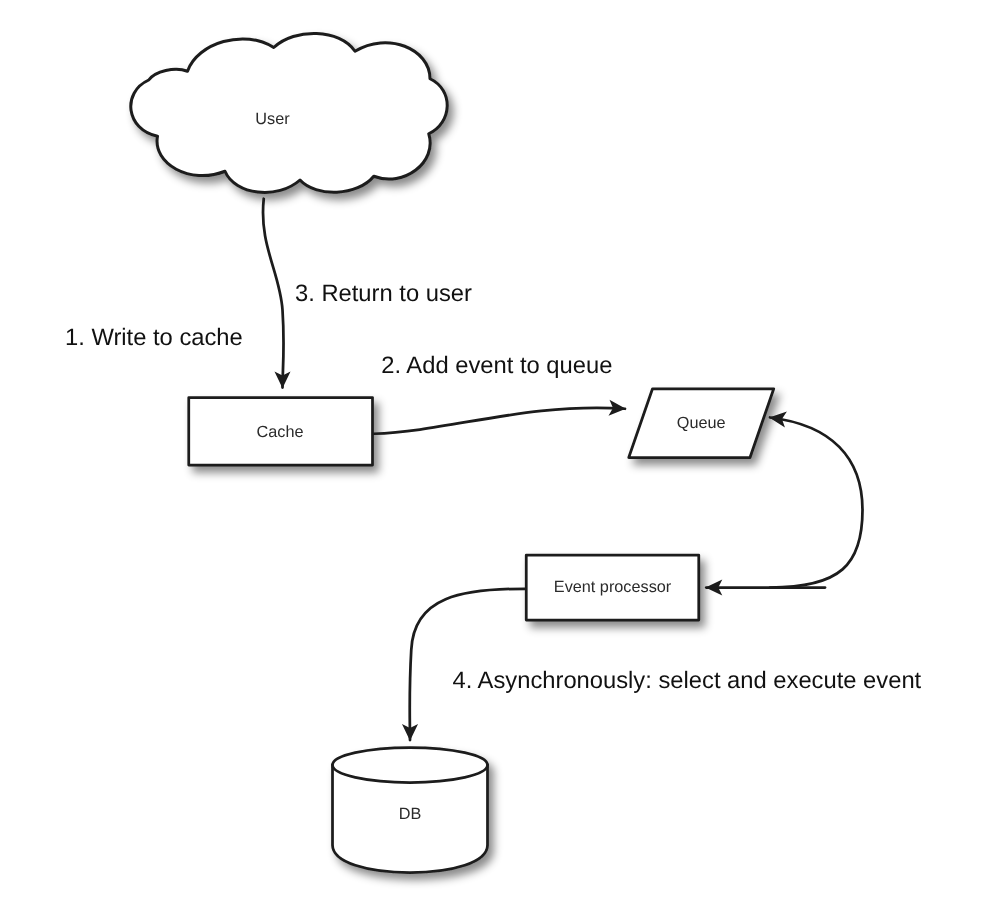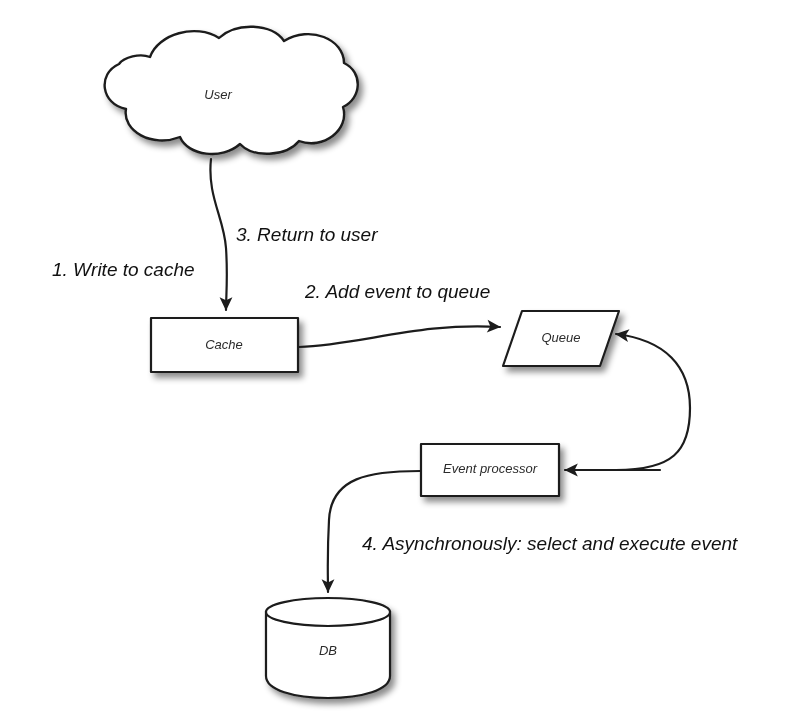--- a/index.html
+++ b/index.html
@@ -12,21 +12,20 @@
     width: 786px;
     height: 728px;
     font-family: "Liberation Sans", sans-serif;
     color: #1a1a1a;
     overflow: hidden;
   }
   #diagram-root {
     position: relative;
     width: 786px;
     height: 728px;
-    font-style: italic;
   }
   svg#diagram-canvas {
     position: absolute;
     top: 0;
     left: 0;
     width: 786px;
     height: 728px;
     display: block;
   }
   .node-label {

